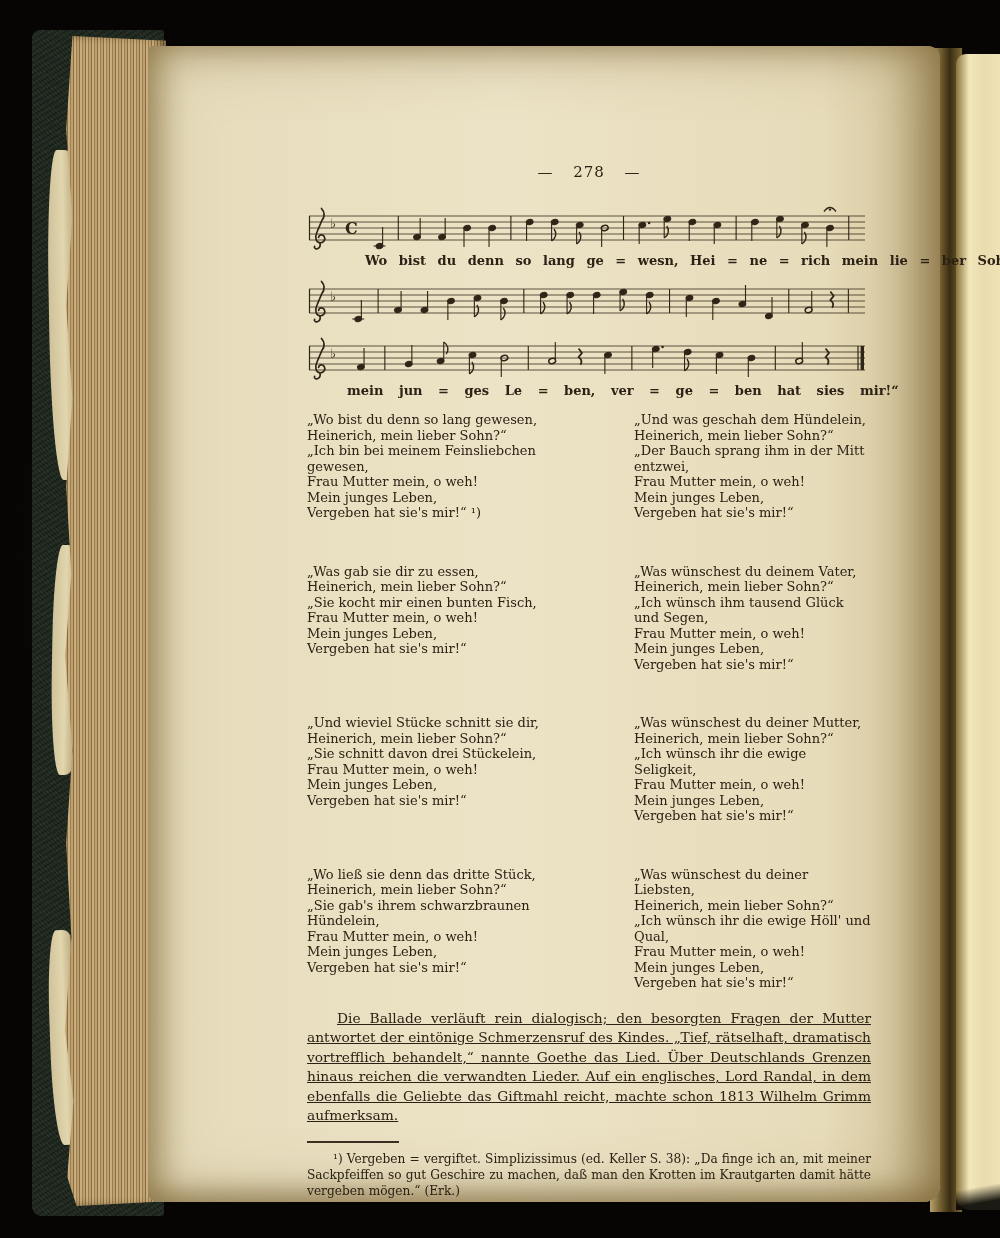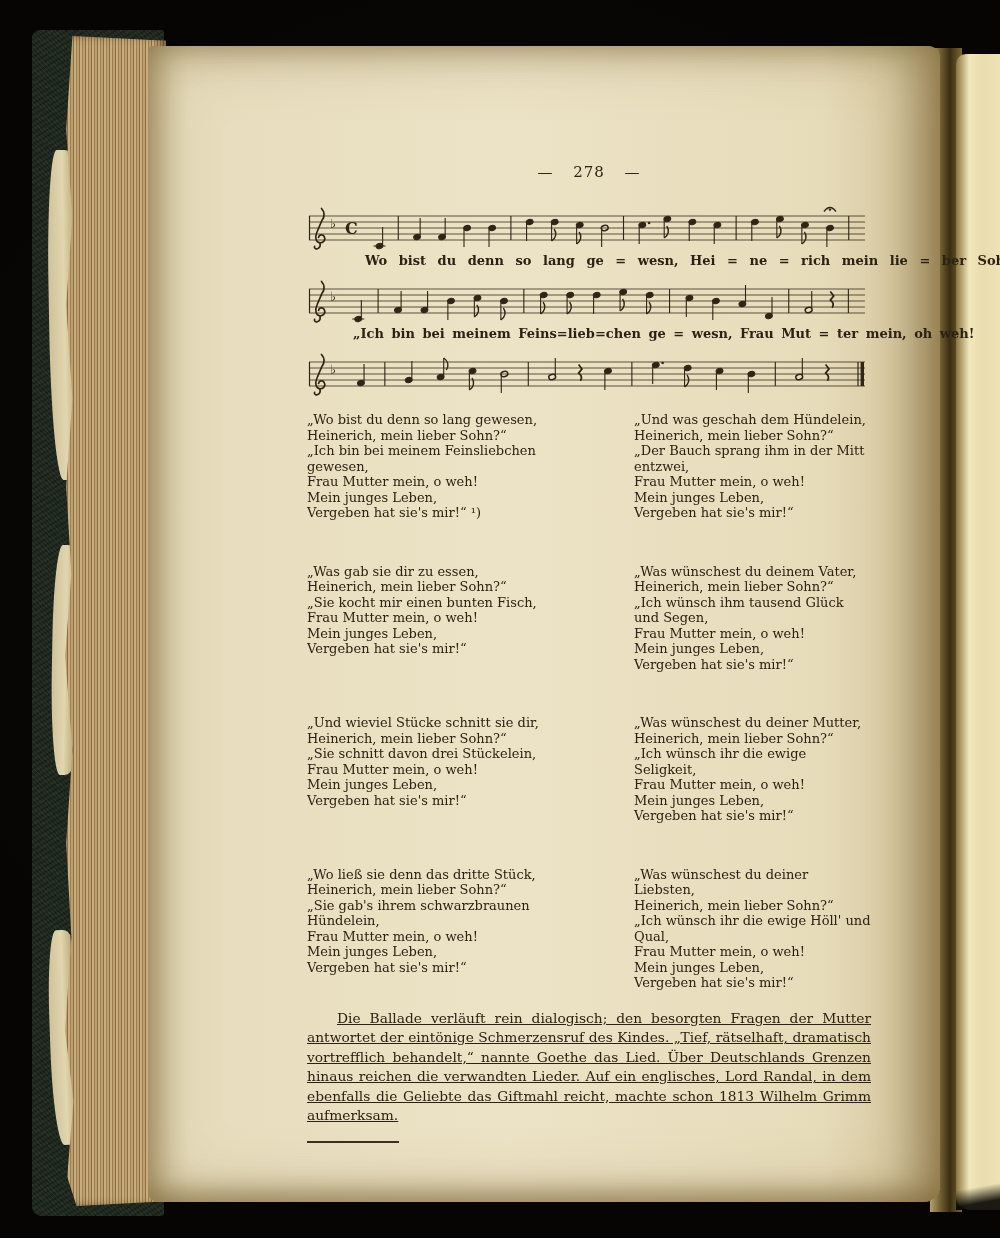--- a/index.html
+++ b/index.html
@@ -193,21 +193,20 @@
             <ellipse cx="435.40259740259756" cy="24" rx="3.5" ry="2.6" fill="#2f2517" stroke="#2f2517" stroke-width="1" transform="rotate(-18 435.40259740259756 24)"></ellipse>
             <line x1="438.5025974025976" y1="22.5" x2="438.5025974025976" y2="5" stroke="#2f2517" stroke-width="1.1"></line>
             <ellipse cx="461.8961038961041" cy="36" rx="3.5" ry="2.6" fill="#2f2517" stroke="#2f2517" stroke-width="1" transform="rotate(-18 461.8961038961041 36)"></ellipse>
             <line x1="464.9961038961041" y1="34.5" x2="464.9961038961041" y2="17" stroke="#2f2517" stroke-width="1.1"></line>
             <line x1="481.76623376623394" y1="9" x2="481.76623376623394" y2="33" stroke="#2f2517" stroke-width="1.1"></line>
             <ellipse cx="501.6363636363638" cy="30" rx="3.5" ry="2.6" fill="none" stroke="#2f2517" stroke-width="1.5" transform="rotate(-18 501.6363636363638 30)"></ellipse>
             <line x1="504.7363636363638" y1="28.5" x2="504.7363636363638" y2="11" stroke="#2f2517" stroke-width="1.1"></line>
             <path d="M523.318181818182,11.5 l3.4,4.4 l-3.4,4.2 q4.6,3.4 1.8,7.6" fill="none" stroke="#2f2517" stroke-width="1.7"></path>
             <line x1="541.3766233766236" y1="9" x2="541.3766233766236" y2="33" stroke="#2f2517" stroke-width="1.1"></line>
           </svg>
-        <div class="lyrics">„Ich bin bei meinem Feins=lieb=chen ge = wesn, Frau Mut = ter mein, oh weh!</div>
       </div>
 
       <div class="staff-block sb3">
         <svg width="562" height="50" viewBox="0 -5 562 50">
             <line x1="2" y1="9" x2="558" y2="9" stroke="#2f2517" stroke-width="0.9" opacity="0.85"></line>
             <line x1="2" y1="15" x2="558" y2="15" stroke="#2f2517" stroke-width="0.9" opacity="0.85"></line>
             <line x1="2" y1="21" x2="558" y2="21" stroke="#2f2517" stroke-width="0.9" opacity="0.85"></line>
             <line x1="2" y1="27" x2="558" y2="27" stroke="#2f2517" stroke-width="0.9" opacity="0.85"></line>
             <line x1="2" y1="33" x2="558" y2="33" stroke="#2f2517" stroke-width="0.9" opacity="0.85"></line>
             <line x1="2.5" y1="9" x2="2.5" y2="33" stroke="#2f2517" stroke-width="1.2"></line>
@@ -243,20 +242,21 @@
             <line x1="409.43125" y1="19.5" x2="409.43125" y2="37" stroke="#2f2517" stroke-width="1.1"></line>
             <ellipse cx="444.40625" cy="21" rx="3.5" ry="2.6" fill="#2f2517" stroke="#2f2517" stroke-width="1" transform="rotate(-18 444.40625 21)"></ellipse>
             <line x1="441.30625" y1="22.5" x2="441.30625" y2="40" stroke="#2f2517" stroke-width="1.1"></line>
             <line x1="468.3125" y1="9" x2="468.3125" y2="33" stroke="#2f2517" stroke-width="1.1"></line>
             <ellipse cx="492.21875" cy="24" rx="3.5" ry="2.6" fill="none" stroke="#2f2517" stroke-width="1.5" transform="rotate(-18 492.21875 24)"></ellipse>
             <line x1="495.31875" y1="22.5" x2="495.31875" y2="5" stroke="#2f2517" stroke-width="1.1"></line>
             <path d="M518.609375,11.5 l3.4,4.4 l-3.4,4.2 q4.6,3.4 1.8,7.6" fill="none" stroke="#2f2517" stroke-width="1.7"></path>
             <line x1="551" y1="9" x2="551" y2="33" stroke="#2f2517" stroke-width="1.2"></line>
             <rect x="553.6" y="9" width="3.4" height="24" fill="#2f2517"></rect>
           </svg>
+        <div class="lyrics">mein jun = ges Le = ben, ver = ge = ben hat sies mir!“</div>
       </div>
 
       <div class="verses">
         <div class="stanza">„Wo bist du denn so lang gewesen,
 Heinerich, mein lieber Sohn?“
 „Ich bin bei meinem Feinsliebchen gewesen,
 Frau Mutter mein, o weh!
 Mein junges Leben,
 Vergeben hat sie's mir!“ ¹)</div>
         <div class="stanza">„Und was geschah dem Hündelein,
@@ -299,16 +299,17 @@
 Heinerich, mein lieber Sohn?“
 „Ich wünsch ihr die ewige Höll' und Qual,
 Frau Mutter mein, o weh!
 Mein junges Leben,
 Vergeben hat sie's mir!“</div>
       </div>
 
       <div class="bodypara">Die Ballade verläuft rein dialogisch; den besorgten Fragen der Mutter antwortet der eintönige Schmerzensruf des Kindes.  „Tief, rätselhaft, dramatisch vortrefflich behandelt,“ nannte Goethe das Lied.  Über Deutschlands Grenzen hinaus reichen die verwandten Lieder.  Auf ein englisches, Lord Randal, in dem ebenfalls die Geliebte das Giftmahl reicht, machte schon 1813 Wilhelm Grimm aufmerksam.</div>
 
       <div class="fnrule"></div>
+      <div class="footnote">¹) Vergeben = vergiftet.  Simplizissimus (ed. Keller S. 38): „Da finge ich an, mit meiner Sackpfeiffen so gut Geschire zu machen, daß man den Krotten im Krautgarten damit hätte vergeben mögen.“  (Erk.)</div>
 
     </div>
   </div>
 </div>
 
 </body></html>

